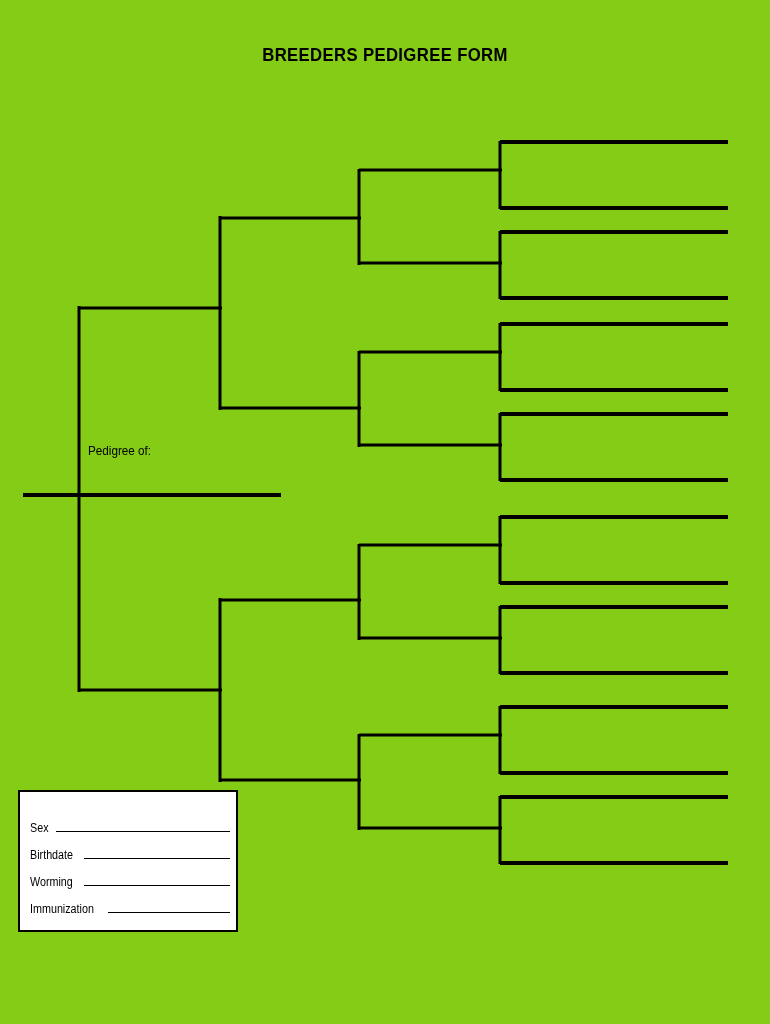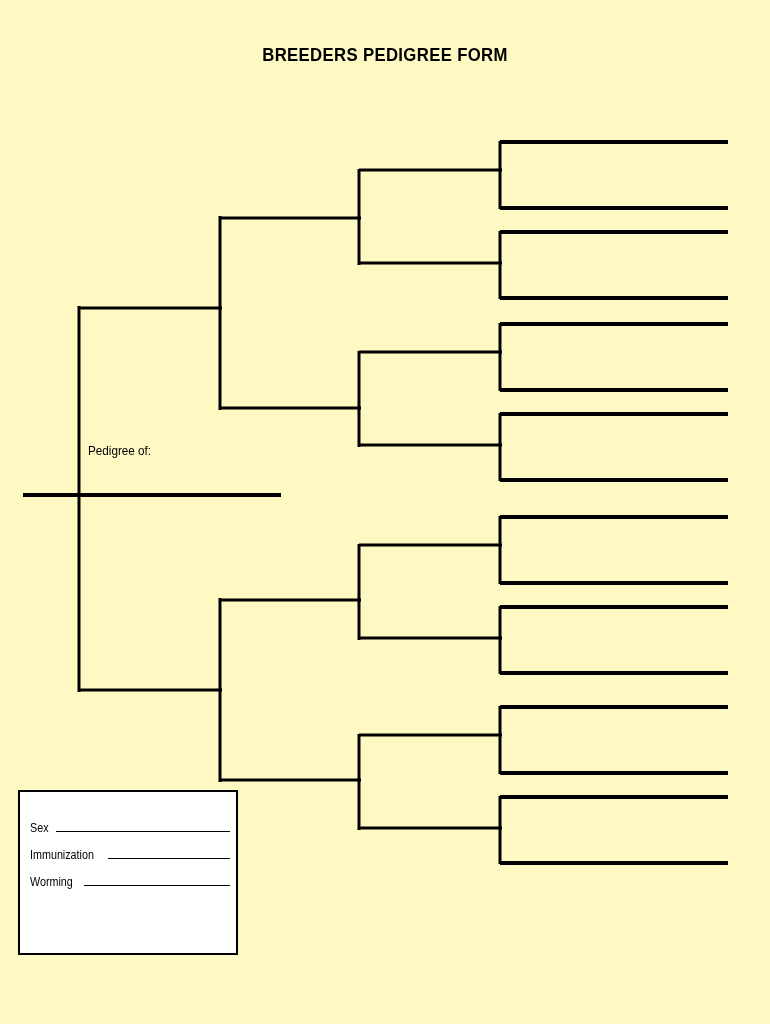--- a/index.html
+++ b/index.html
@@ -9,21 +9,21 @@
     background: #ffffff;
   }
   body {
     font-family: "Liberation Sans", sans-serif;
     color: #000000;
   }
   #page {
     position: relative;
     width: 770px;
     height: 1024px;
-    background: #fef9c3;
+    background: #84cc16;
     overflow: hidden;
   }
 
   
   #form-title {
     position: absolute;
     left: 0;
     top: 44px;
     width: 770px;
     text-align: center;
@@ -61,21 +61,21 @@
     transform-origin: left top;
     white-space: nowrap;
   }
 
   
   #info-box {
     position: absolute;
     left: 18px;
     top: 790px;
     width: 220px;
-    height: 165px;
+    height: 142px;
     border: 2px solid #000000;
     box-sizing: border-box;
     background: #ffffff;
   }
   #info-fields {
     position: absolute;
     left: 10px;
     top: 16px;
     width: 200px;
   }
@@ -187,29 +187,33 @@
   <div id="pedigree-of-label">Pedigree of:</div>
 
   <div id="info-box">
     <div id="info-fields">
 
       <div class="info-row">
         <span class="info-label">Sex</span>
         <span class="info-line"></span>
       </div>
 
-
-
+      <div class="info-row">
+        <span class="info-label">Birthdate</span>
+        <span class="info-line"></span>
+      </div>
+
+
+
+      <div class="info-row">
+        <span class="info-label">Worming</span>
+        <span class="info-line"></span>
+      </div>
 
       <div class="info-row">
         <span class="info-label">Immunization</span>
-        <span class="info-line"></span>
-      </div>
-
-      <div class="info-row">
-        <span class="info-label">Worming</span>
         <span class="info-line"></span>
       </div>
 
     </div>
   </div>
 
 </div>
 
 </body></html>

